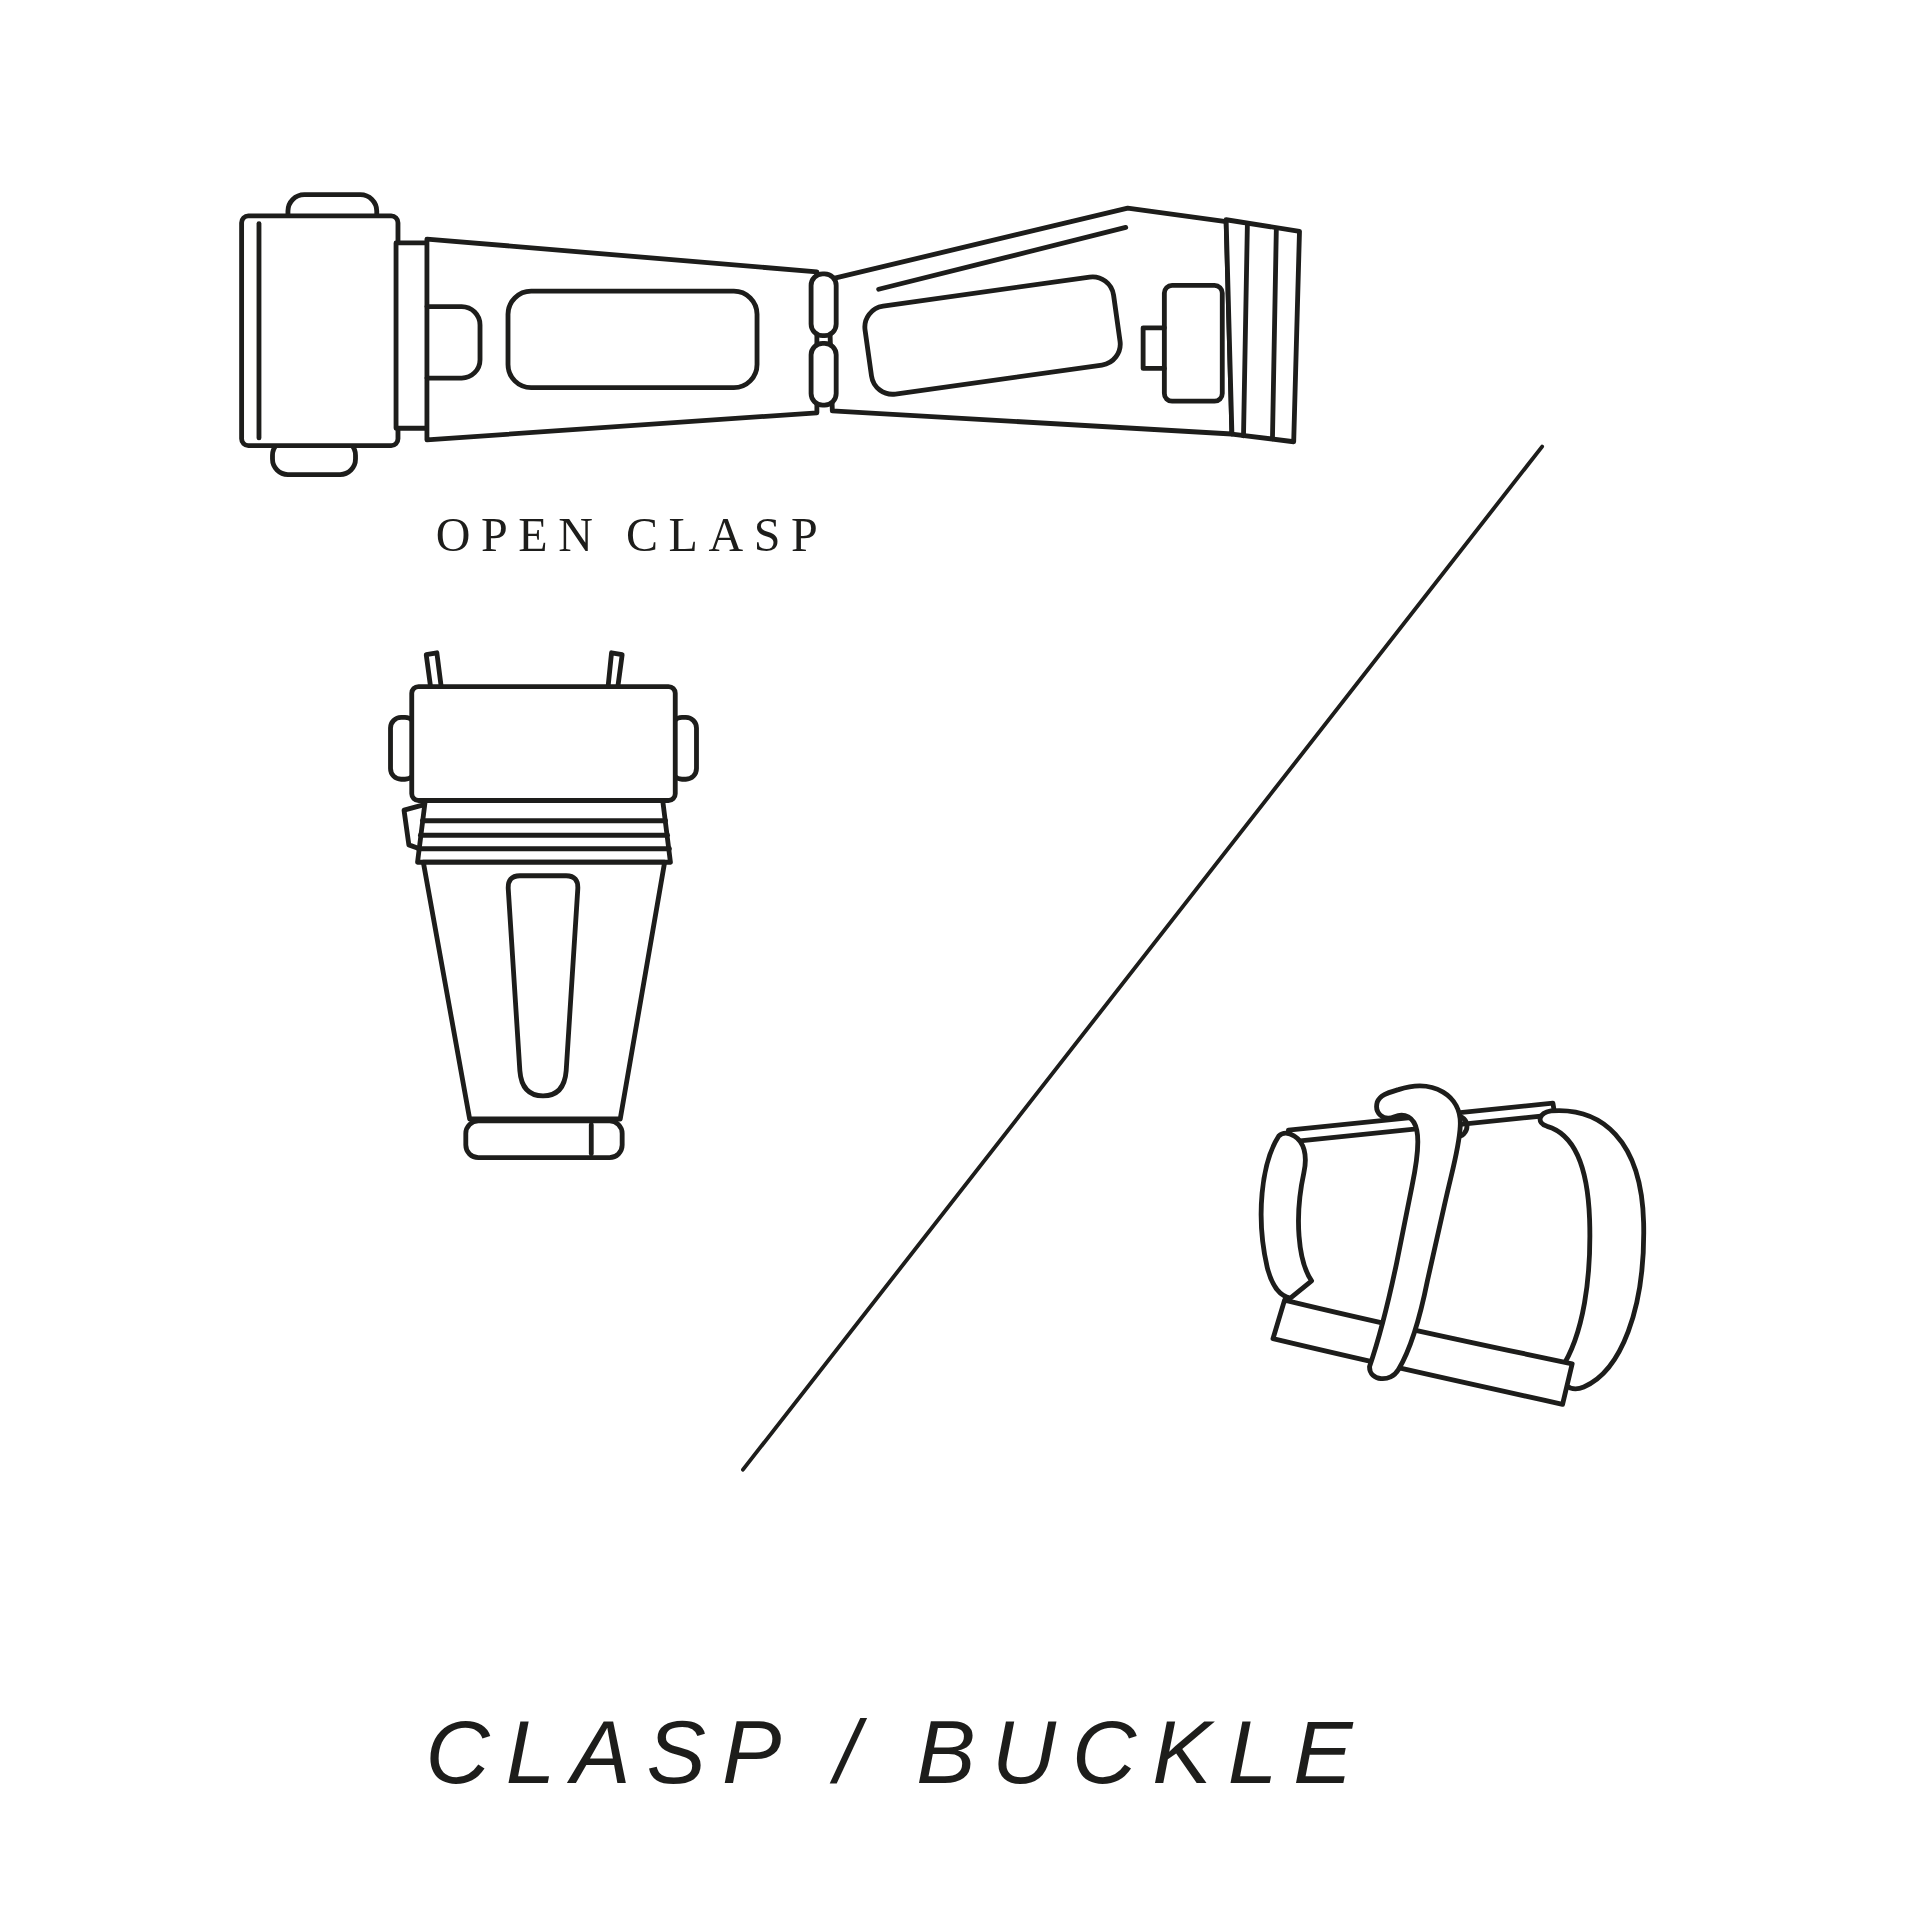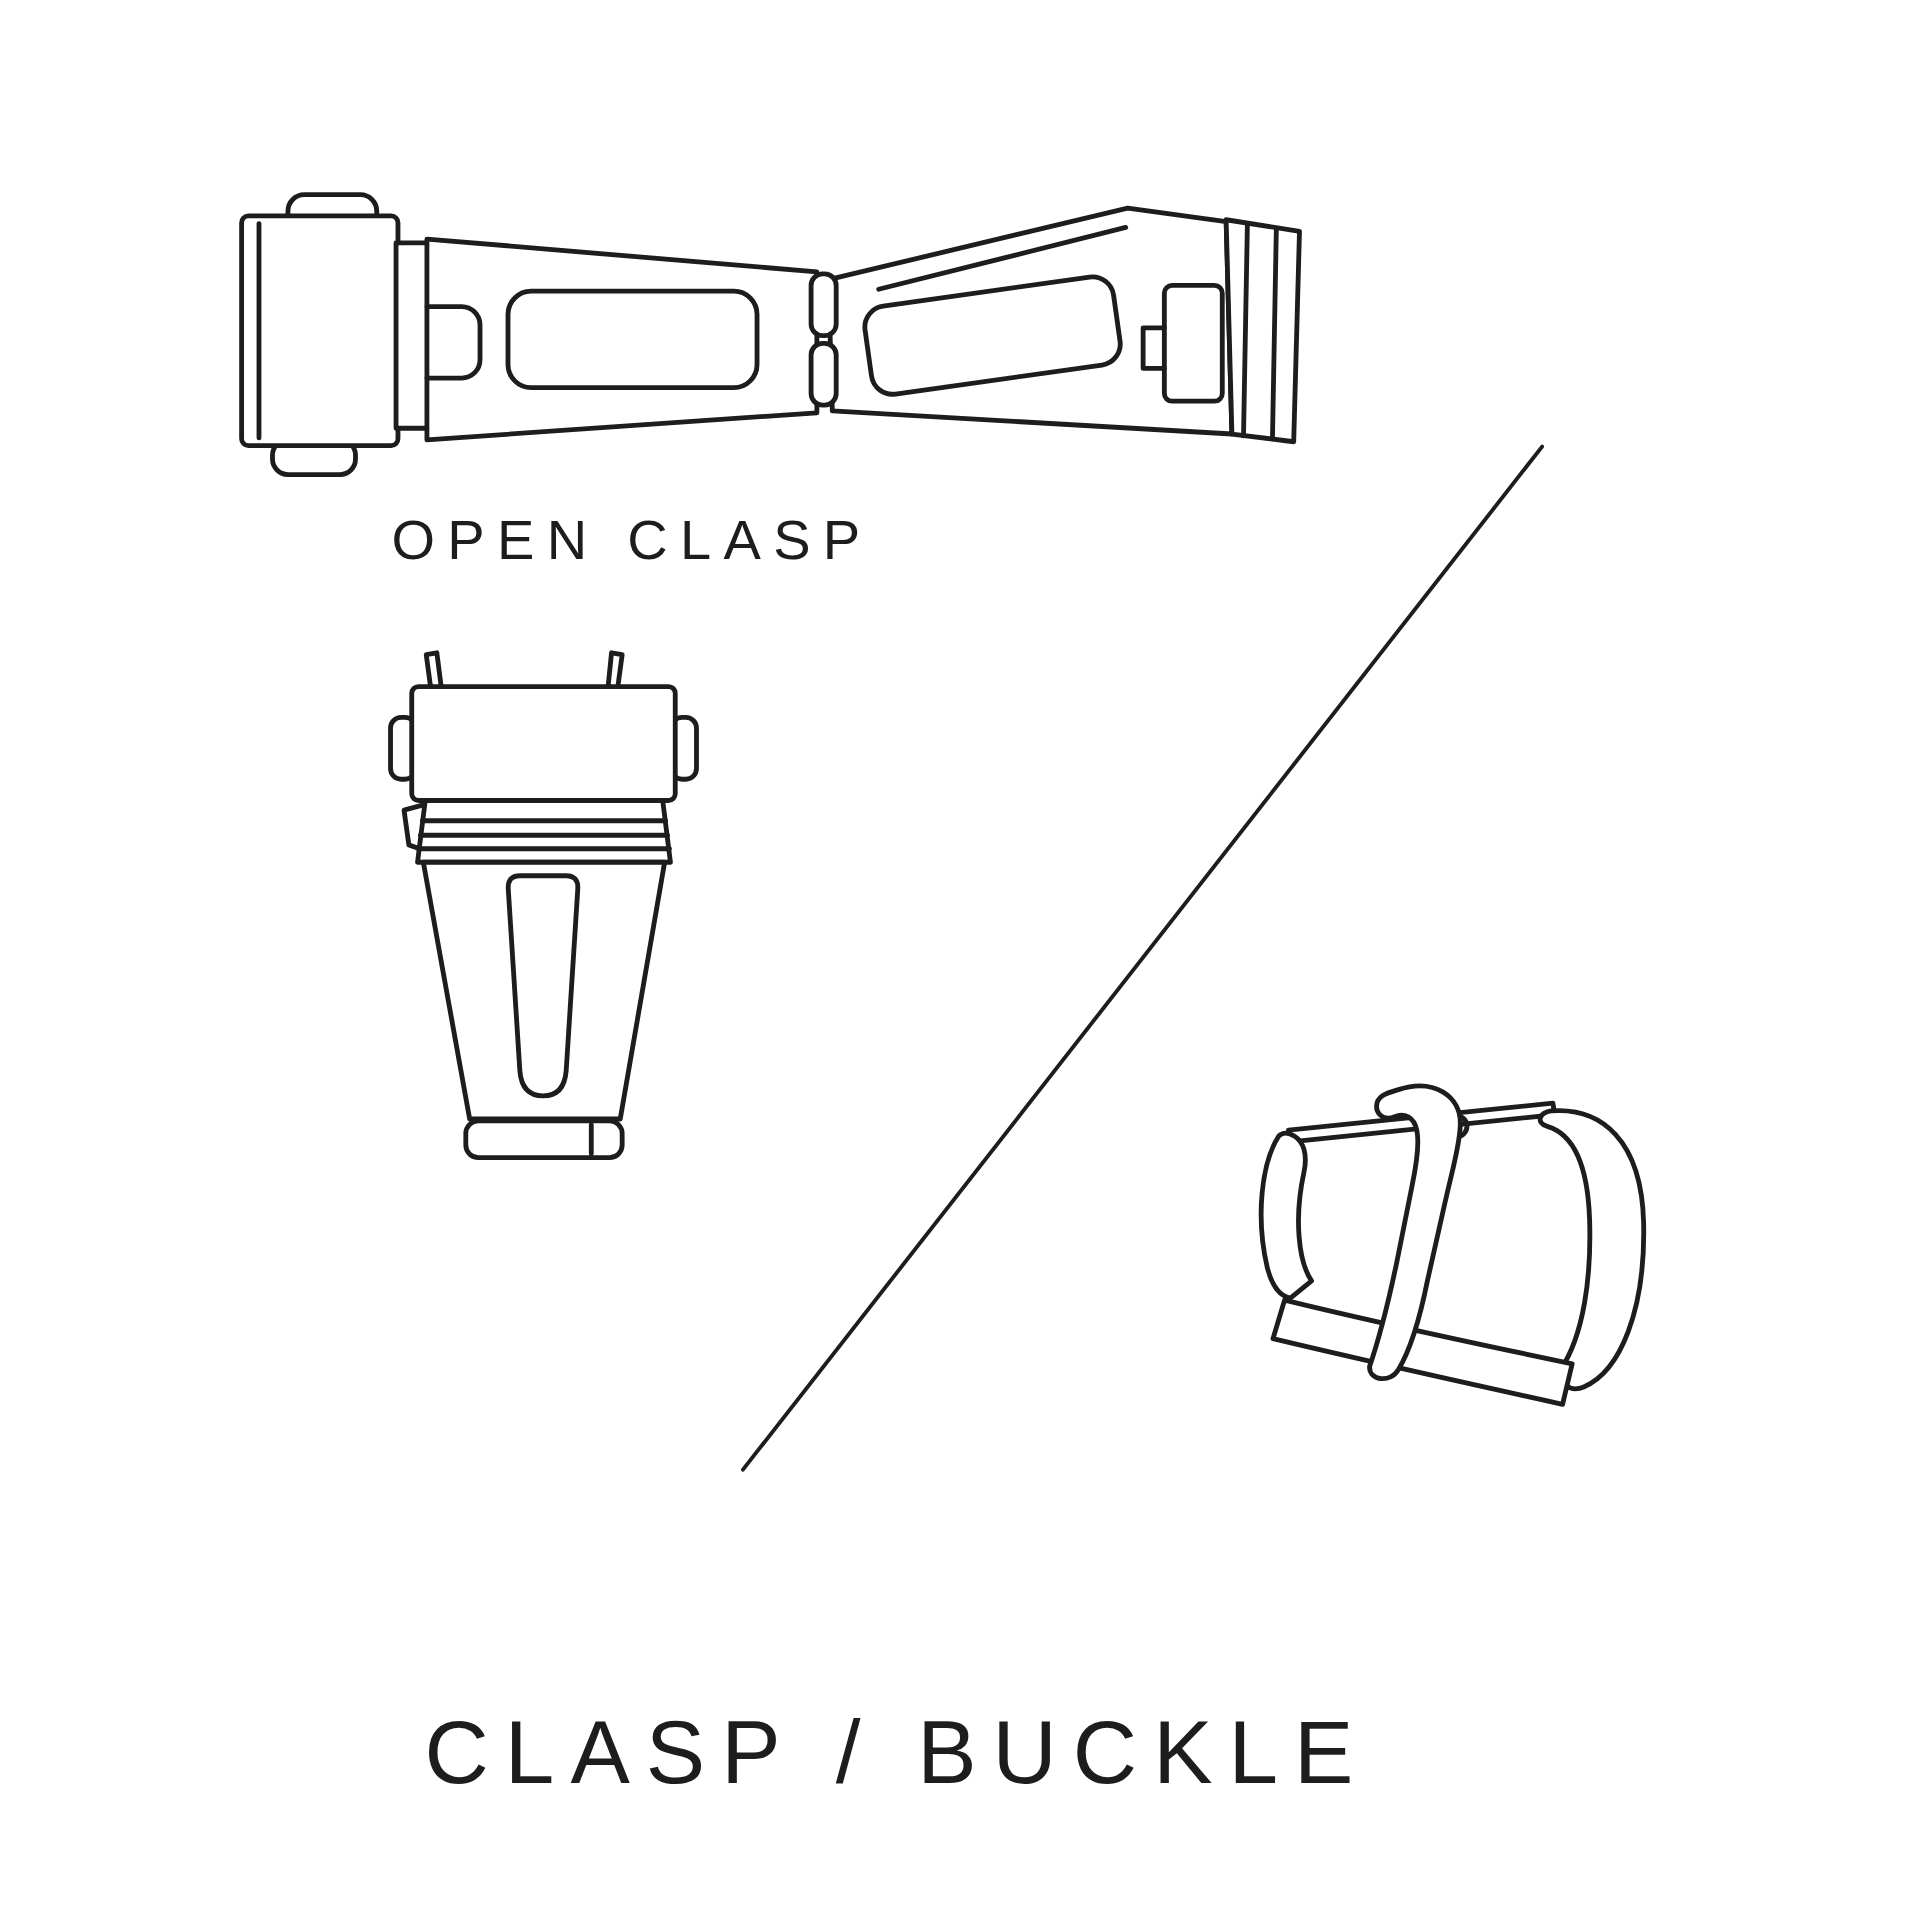--- a/index.html
+++ b/index.html
@@ -20,21 +20,22 @@
   }
   .label {
     position: absolute;
     color: #1d1d1b;
     font-weight: 300;
     letter-spacing: 0.22em;
     text-align: center;
     white-space: nowrap;
   }
   .caption {
-    font-size: 56px;
+    font-size: 48px;
+    font-family: Liberation Serif, serif;
   }
   .title {
     font-size: 89px;
     letter-spacing: 0.18em;
   }
   svg .ln {
     fill: #ffffff;
     stroke: #1d1d1b;
     stroke-width: 5;
     stroke-linejoin: round;
@@ -119,16 +120,16 @@
 
     <path class="ln" d="M346,40 C398,36 440,70 442,156 C444,246 418,310 380,326 C366,332 352,322 356,308 C380,272 388,212 386,152 C384,96 370,64 342,56 C330,52 334,42 346,40 Z"></path>
 
     <path class="ln" d="M64,66 C46,94 40,150 52,202 C57,222 66,232 76,234 L98,216 C84,196 80,150 90,104 C94,86 90,72 80,66 C74,62 68,62 64,66 Z"></path>
 
     <path class="ln" d="M70,236 C160,258 272,282 368,302 L358,344 C258,322 150,298 58,276 Z"></path>
 
     <path class="ln" d="M188,18 C224,6 254,24 252,56 C251,78 244,100 236,136 L218,216 C210,256 200,288 188,308 C180,322 158,320 158,305 C168,276 178,236 186,198 L202,118 C207,94 210,74 207,60 C204,46 194,42 184,46 C172,51 163,42 166,31 C169,23 178,21 188,18 Z"></path>
   </svg>
 
-  <div class="label title" style="left:0px; top:1701px; width:1794px;">CLASP / BUCKLE</div>
+  <div class="label title" style="left:0px; top:1701px; width:1794px;font-style:italic;">CLASP / BUCKLE</div>
 
 </div>
 
 
 </body></html>

